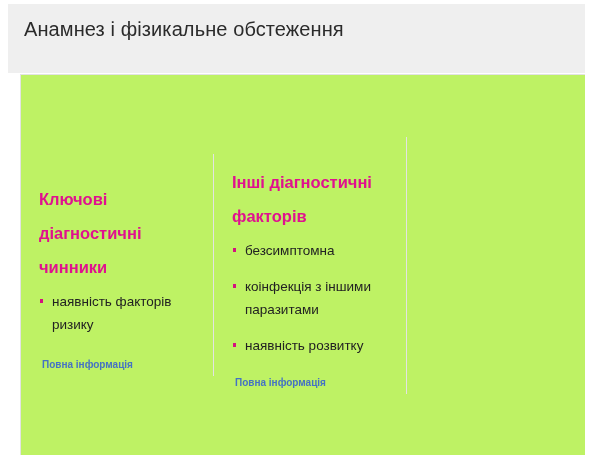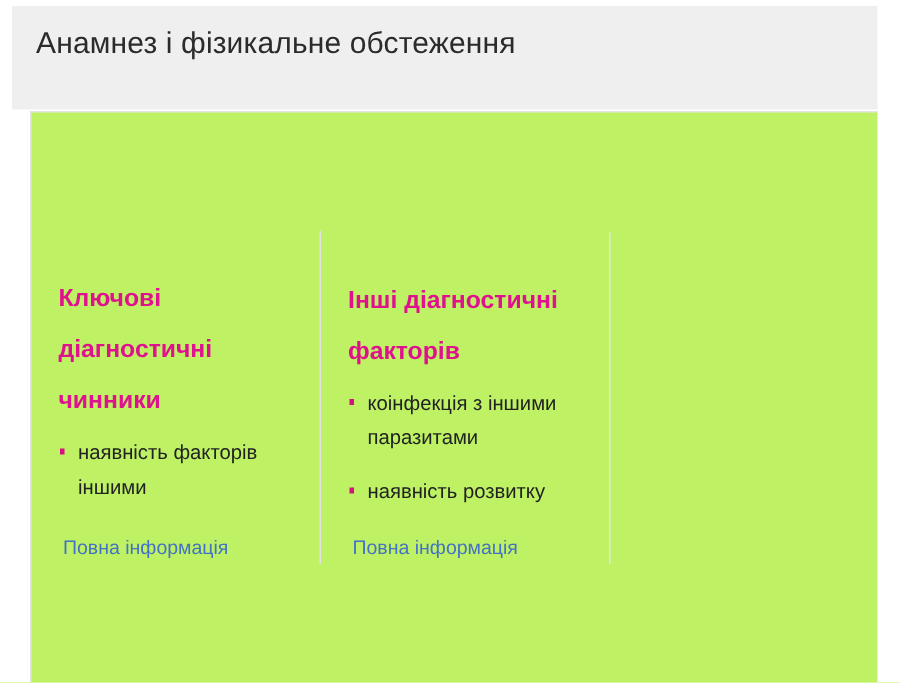--- a/index.html
+++ b/index.html
@@ -100,54 +100,58 @@
     left: 1px;
     top: 9px;
     width: 3px;
     height: 4px;
     background: #d4127f;
   }
 
   .full-info-link {
     display: inline-block;
     margin-top: 2px;
-    font-size: 13px;
+    font-size: 10px;
     line-height: 23px;
     color: #4472c4;
     text-decoration: none;
     cursor: pointer;
+    font-weight: bold;
   }
 
   .col-1 .full-info-link { margin-top: 4px; margin-left: 3px; }
   .col-2 .full-info-link { margin-top: 1px; margin-left: 3px; }
 </style>
 </head>
 <body>
 
 <div class="page">
 
   <div class="section-header">
     <div class="section-title">Анамнез і фізикальне обстеження</div>
   </div>
 
   <div class="table-wrap">
 
     <div class="col col-1">
       <div class="col-head">Ключові діагностичні чинники</div>
       <ul class="bullets">
         <li>
-          <span>наявність факторів іншими</span>
+          <span>наявність факторів ризику</span>
         </li>
       </ul>
       <a class="full-info-link">Повна інформація</a>
     </div>
 
     <div class="col col-2">
       <div class="col-head">Інші діагностичні факторів</div>
       <ul class="bullets">
+        <li>
+          <span>безсимптомна</span>
+        </li>
         <li>
           <span>коінфекція з іншими паразитами</span>
         </li>
         <li>
           <span>наявність розвитку</span>
         </li>
       </ul>
       <a class="full-info-link">Повна інформація</a>
     </div>
 

